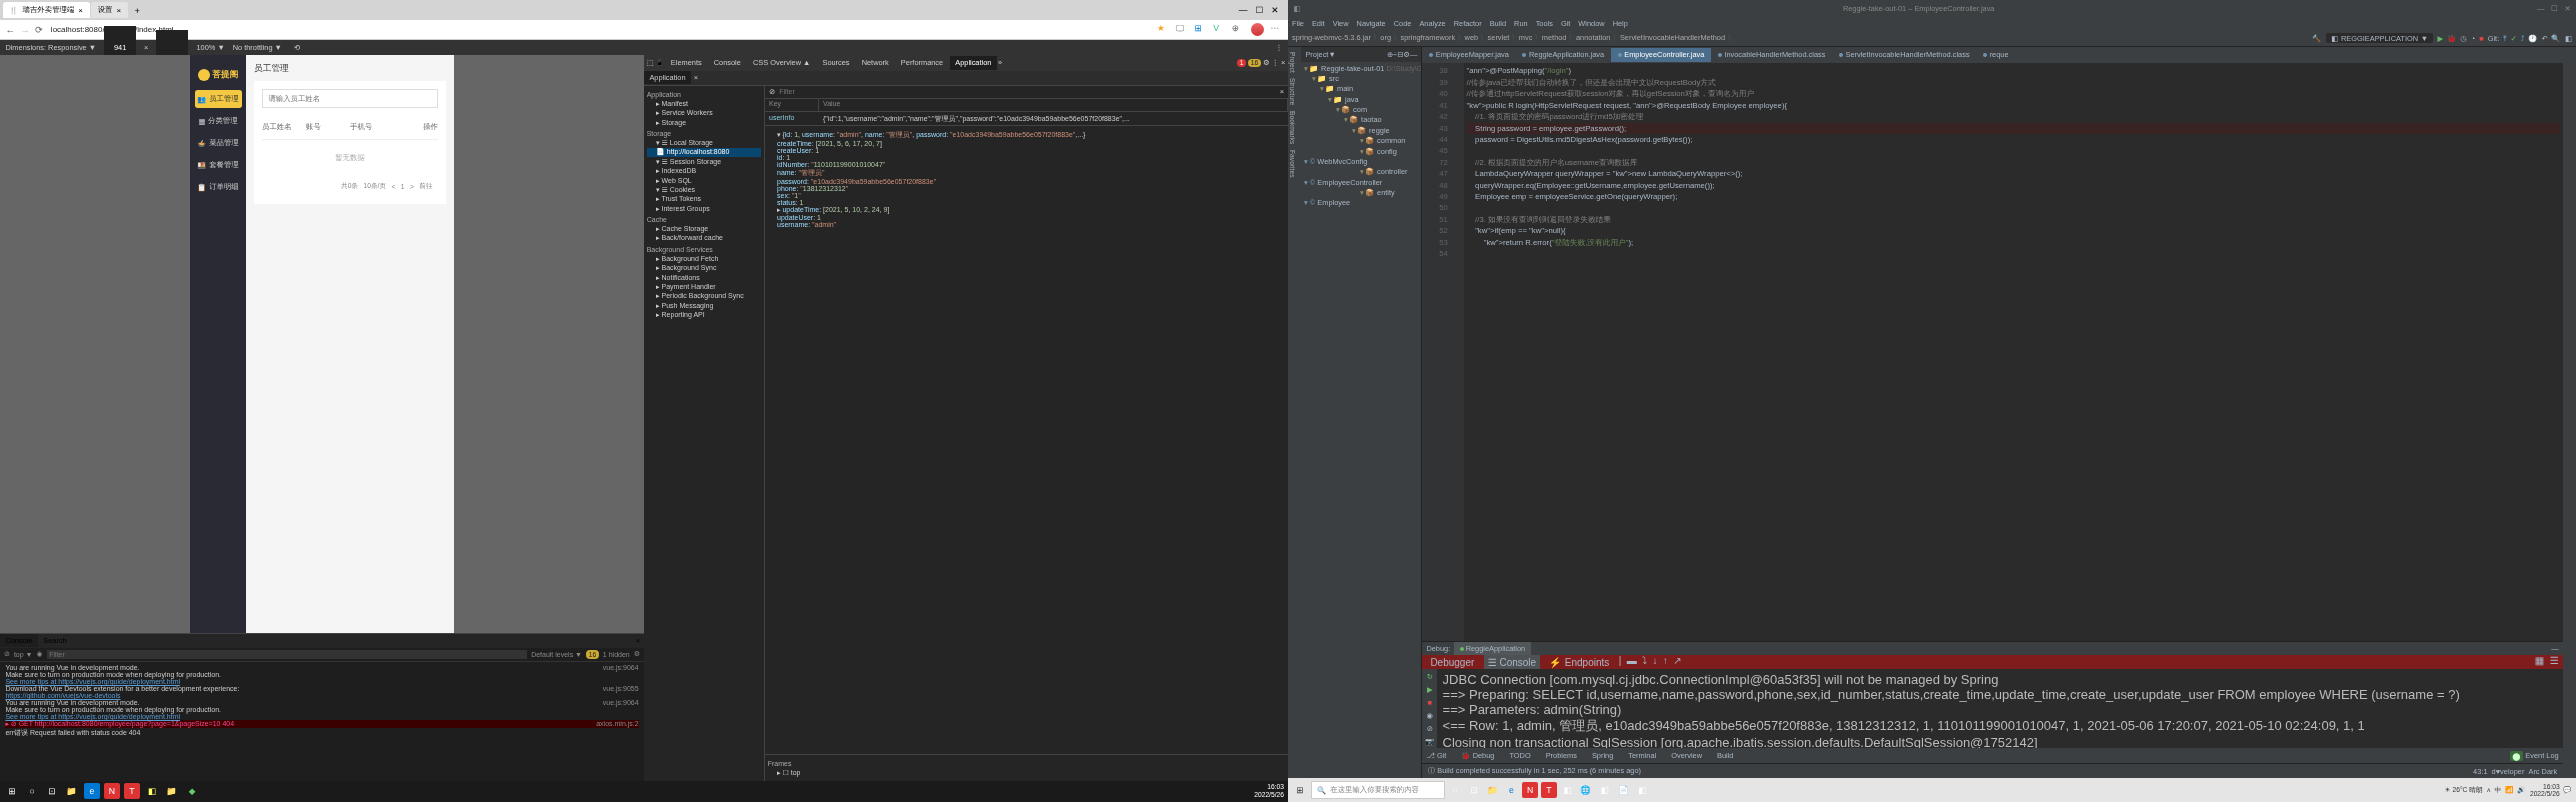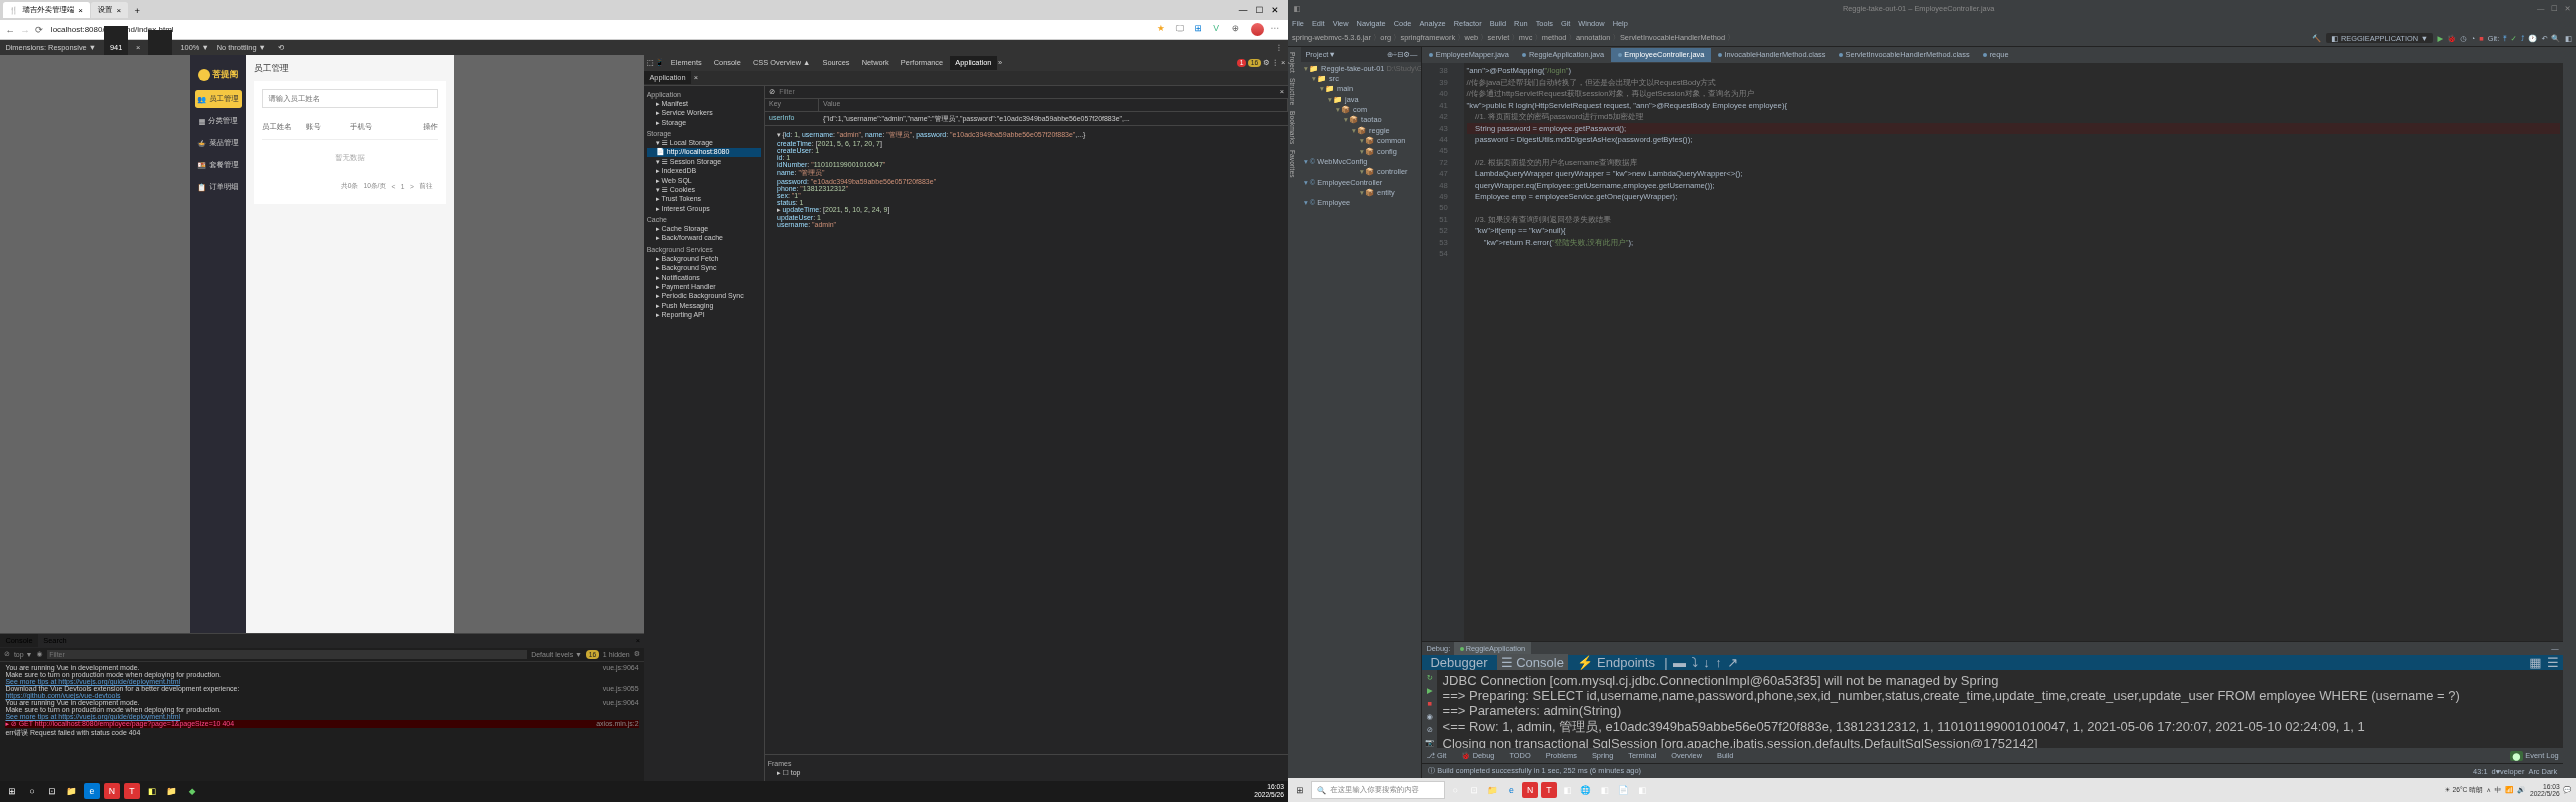--- a/index.html
+++ b/index.html
@@ -20,21 +20,21 @@
 .url-bar { height: 20px; background: #fff; display: flex; align-items: center; padding: 0 5.4px; gap: 5.4px; border-bottom: 0.7px solid #ccc; }
 .url-bar .nav-btn { color: #666; font-size: 9.4px; }
 .url-input { flex: 1; font-size: 8px; color: #222; padding: 1.3px 2.7px; }
 .url-icons { display: flex; gap: 6.7px; align-items: center; }
 .url-icon { width: 12px; height: 12px; font-size: 8.7px; color: #666; }
 .url-icon.star { color: #f5a623; }
 .avatar { width: 13.4px; height: 13.4px; border-radius: 50%; background: linear-gradient(#e66,#c33); }
 
 
 .responsive-bar { height: 14.8px; background: #333; color: #ccc; display: flex; align-items: center; font-size: 7.4px; padding: 0 5.4px; gap: 8px; }
-.responsive-bar .dim-input { background: #222; color: #fff; padding: 17px 4px; width: 24px; text-align: center; }
+.responsive-bar .dim-input { background: #222; color: #fff; padding: 17px 4px; width: 32px; text-align: center; }
 
 
 .browser-body { flex: 1; display: flex; background: #666; }
 
 
 .viewport-wrap { width: 50%; display: flex; flex-direction: column; }
 .viewport { width: 264px; margin: 0 auto; background: #fff; display: flex; height: calc(100% - 148px); }
 
 
 .app-sidebar { width: 56px; background: #2a2a34; color: #ccc; display: flex; flex-direction: column; align-items: center; padding-top: 8px; }
@@ -151,21 +151,21 @@
 .gutter2 { width: 12px; background:#313335; }
 .code { flex:1; padding:2.7px; line-height:11.4px; white-space:pre; } .str { color:#6a8759; } .cmt { color:#808080; }
 .bp-line { background:#3a2323; display:inline-block; width:100%;}
 
 
 .debug-panel { height: 107px; background:#2b2b2b; border-top:0.7px solid #222; display:flex; flex-direction:column;}
 .debug-tabs { height: 14.8px; background:#3c3f41; display:flex; align-items:center; padding: 0 4px; gap:4px; font-size:7.4px;}
 .dbg-tab { padding: 2px 5.4px; display:flex; align-items:center; gap:2px;}
 .dbg-tab.active { background:#515658; }
 .dbg-tab .dot-g { width:4px;height:4px;background:#6b6;border-radius:50%;}
-.debug-sub { height: 14.8px; background:#0c4a6e; display:flex; align-items:center; padding: 0 4px; gap:5.4px; font-size:13px;}
+.debug-sub { height: 14.8px; background:#7f1d1d; display:flex; align-items:flex-start; padding: 0 4px; gap:5.4px; font-size:10px;}
 .debug-sub .sub-t { padding:1.3px 4px; }
 .debug-sub .sub-t.active { background:#4e5254; }
 .debug-body { flex:1; display:flex; }
 .debug-ctrl { width: 14.8px; background:#3c3f41; display:flex; flex-direction:column; gap:4px; padding: 2.7px; align-items:center;}
 .debug-console { flex:1; background:#2b2b2b; padding:2.7px 5.4px; font-family:Consolas,monospace; font-size:13px; overflow:auto; color:#bbb;}
 .dc-line { white-space:nowrap; }
 
 .ide-bottom-tabs { height:14.8px; background:#3c3f41; display:flex; align-items:center; padding:0 4px; gap:15px; font-size:7.4px; }
 .ide-status { height:14.8px; background:#3c3f41; display:flex; align-items:center; padding:0 5.4px; font-size:7.4px; border-top:0.7px solid #222;}
 .ide-status .left { flex:1; }

